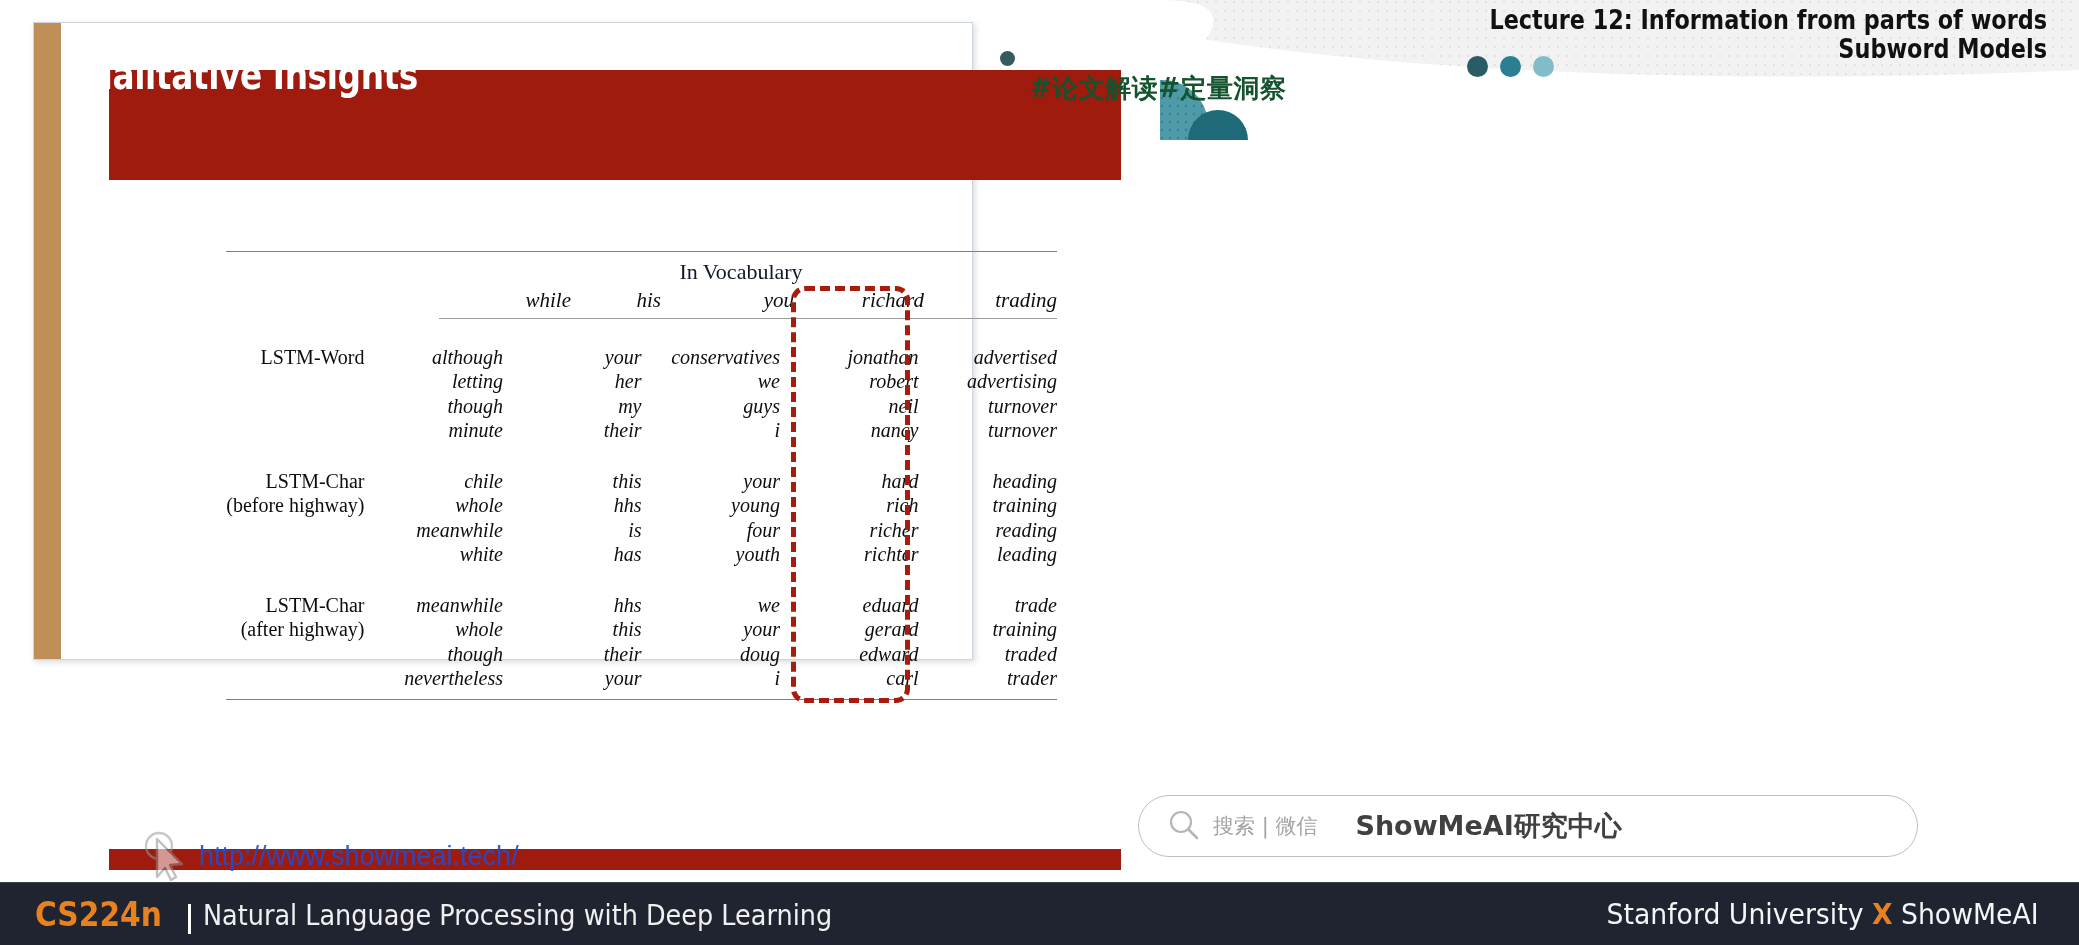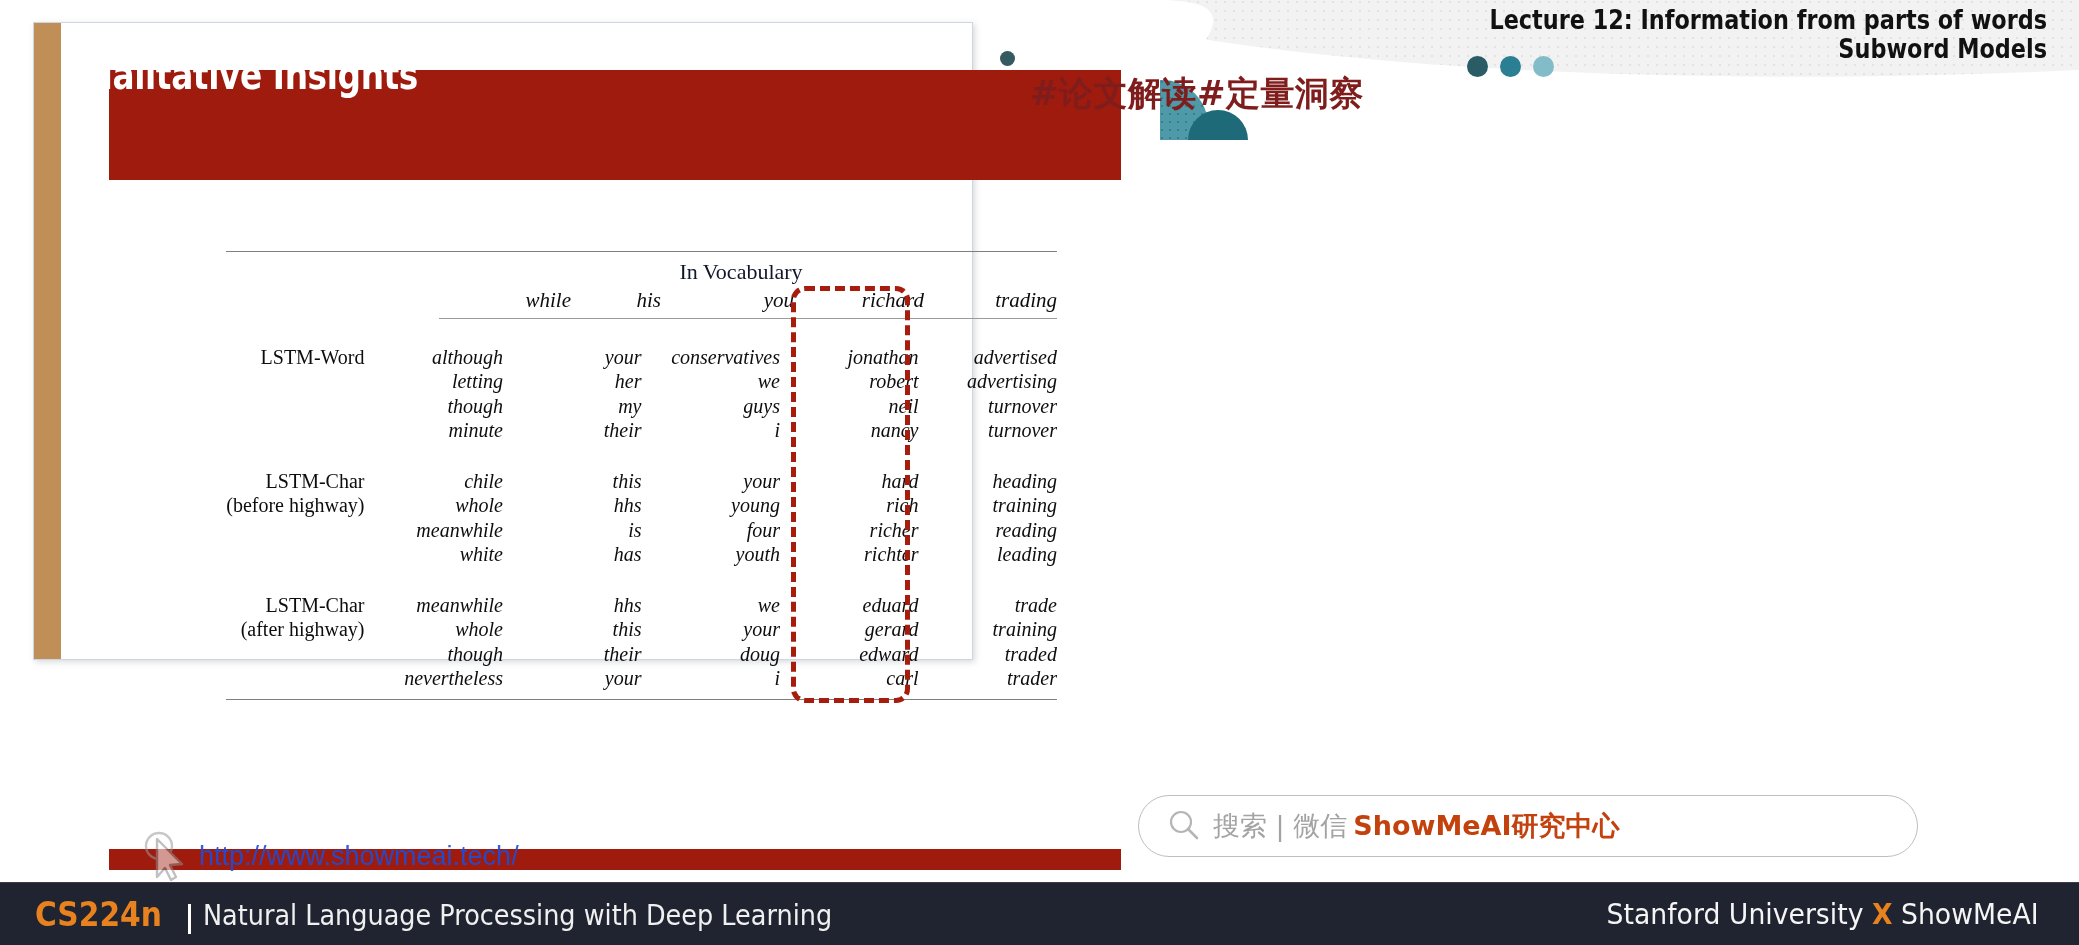--- a/index.html
+++ b/index.html
@@ -129,47 +129,48 @@
     transform-origin:right center;
     white-space:pre-line;
   }
   .dot{position:absolute;border-radius:50%;}
   #dot-a{width:21px;height:21px;left:1467px;top:56px;background:#2a5c66;}
   #dot-b{width:21px;height:21px;left:1500px;top:56px;background:#2b7f92;}
   #dot-c{width:21px;height:21px;left:1533px;top:56px;background:#82bcc9;}
   #small-dot{width:15px;height:15px;left:1000px;top:51px;background:#355a62;position:absolute;border-radius:50%;}
   #hashtag{
     position:absolute;left:1030px;top:71px;
-    color:#7f1d1d;
-    font-family:"DejaVu Sans", sans-serif;
-    font-weight:bold;font-size:34px;
+    color:#14532d;
+    font-family:"DejaVu Sans", sans-serif;
+    font-weight:bold;font-size:26px;
     white-space:nowrap;
     letter-spacing:.5px;
     text-align:right;
   }
 
   
   #search-pill{
     position:absolute;left:1138px;top:795px;width:780px;height:62px;
     border:1.5px solid #bfbfbf;border-radius:31px;
     background:#ffffff;
     display:flex;align-items:center;
     box-sizing:border-box;
     padding-left:28px;
   }
   #search-icon{flex:none;margin-right:12px;}
   #search-ph{
-    color:#a3a3a3;font-size:27px;
+    color:#a3a3a3;font-size:21px;
     font-family:"DejaVu Sans", sans-serif;
     white-space:nowrap;margin-right:6px;
   }
   #search-brand{
-    color:#c2410c;font-size:27px;font-weight:bold;
-    font-family:"DejaVu Sans", sans-serif;
-    white-space:nowrap;
+    color:#404040;font-size:27px;font-weight:bold;
+    font-family:"DejaVu Sans", sans-serif;
+    white-space:nowrap;
+    margin-left:32px;
   }
 
   
   #footer{
     position:absolute;left:0;top:882px;width:2079px;height:63px;
     background:#1f2430;
     border-top:1px solid #3a3f4b;
   }
   #footer-left{
     position:absolute;left:35px;top:12px;

